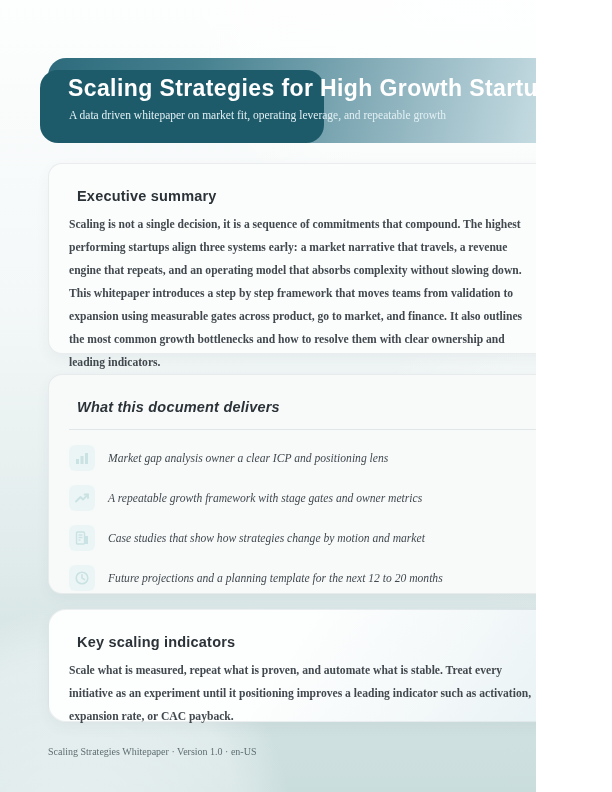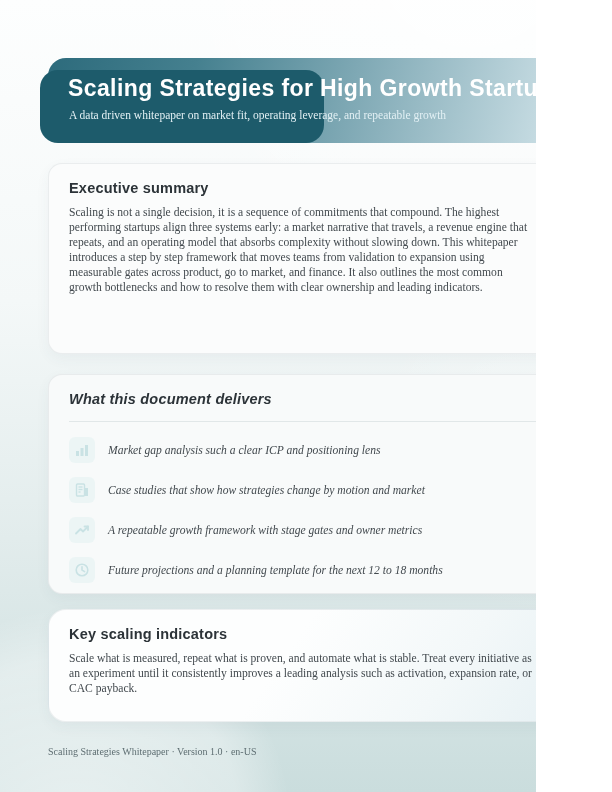--- a/index.html
+++ b/index.html
@@ -69,32 +69,33 @@
     left: 48px;
     width: 516px;
     box-sizing: border-box;
     border-radius: 14px;
     background: #fbfcfc;
     border: 1px solid rgba(120,140,145,0.13);
     box-shadow: 0 5px 14px rgba(50,85,95,0.05);
     padding: 16px 20px;
   }
   .card-heading {
-    margin: 0;
+    margin: 8px;
     font-size: 14.5px;
     font-weight: 700;
     letter-spacing: 0.2px;
     color: #2c3338;
   }
   .card-body {
     margin: 9px 12px 0 0;
     font-family: "Liberation Serif", serif;
     font-size: 11.6px;
-    line-height: 15px;
+    line-height: 23px;
     color: #42494e;
+    font-weight: bold;
   }
 
   .card-exec   { top: 163px; height: 191px; }
   .card-deliv  { top: 374px; height: 220px; background: #f8fafa; font-style: italic; }
   .card-key    {
     top: 609px;
     height: 113px;
     width: 519px;
     border-radius: 18px;
     background: linear-gradient(125deg, #fdfefe 45%, #f3f8f9 75%, #e7f1f4 100%);
@@ -161,59 +162,59 @@
     <div class="deliv-list">
 
       <div class="deliv-row">
         <span class="deliv-icon">
           <svg width="16" height="16" viewBox="0 0 16 16" fill="none" stroke="#c9e2e4" stroke-width="1.6">
             <rect x="2" y="9" width="3" height="5" fill="#c9e2e4" stroke="none"></rect>
             <rect x="6.5" y="6" width="3" height="8" fill="#c9e2e4" stroke="none"></rect>
             <rect x="11" y="3" width="3" height="11" fill="#c9e2e4" stroke="none"></rect>
           </svg>
         </span>
-        <span class="deliv-label">Market gap analysis such a clear ICP and positioning lens</span>
+        <span class="deliv-label">Market gap analysis owner a clear ICP and positioning lens</span>
+      </div>
+
+      <div class="deliv-row">
+        <span class="deliv-icon">
+          <svg width="16" height="16" viewBox="0 0 16 16" fill="none" stroke="#c9e2e4" stroke-width="1.8" stroke-linecap="round" stroke-linejoin="round">
+            <polyline points="2,11.5 6.5,7 9,9.5 14,4.5"></polyline>
+            <polyline points="10.5,4.5 14,4.5 14,8"></polyline>
+          </svg>
+        </span>
+        <span class="deliv-label">A repeatable growth framework with stage gates and owner metrics</span>
       </div>
 
       <div class="deliv-row">
         <span class="deliv-icon">
           <svg width="16" height="16" viewBox="0 0 16 16" fill="none" stroke="#c9e2e4" stroke-width="1.4">
             <rect x="2.5" y="2" width="8" height="12" rx="1"></rect>
             <line x1="4.5" y1="5" x2="8.5" y2="5"></line>
             <line x1="4.5" y1="7.5" x2="8.5" y2="7.5"></line>
             <line x1="4.5" y1="10" x2="6.5" y2="10"></line>
             <rect x="11" y="6" width="3" height="8" fill="#c9e2e4" stroke="none"></rect>
           </svg>
         </span>
         <span class="deliv-label">Case studies that show how strategies change by motion and market</span>
       </div>
 
       <div class="deliv-row">
         <span class="deliv-icon">
-          <svg width="16" height="16" viewBox="0 0 16 16" fill="none" stroke="#c9e2e4" stroke-width="1.8" stroke-linecap="round" stroke-linejoin="round">
-            <polyline points="2,11.5 6.5,7 9,9.5 14,4.5"></polyline>
-            <polyline points="10.5,4.5 14,4.5 14,8"></polyline>
-          </svg>
-        </span>
-        <span class="deliv-label">A repeatable growth framework with stage gates and owner metrics</span>
-      </div>
-
-      <div class="deliv-row">
-        <span class="deliv-icon">
           <svg width="16" height="16" viewBox="0 0 16 16" fill="none" stroke="#c9e2e4" stroke-width="1.6" stroke-linecap="round">
             <circle cx="8" cy="8" r="5.8"></circle>
             <polyline points="8,4.8 8,8 10.6,9.6"></polyline>
           </svg>
         </span>
-        <span class="deliv-label">Future projections and a planning template for the next 12 to 18 months</span>
+        <span class="deliv-label">Future projections and a planning template for the next 12 to 20 months</span>
       </div>
 
     </div>
   </section>
 
   <section class="card card-key">
     <h2 class="card-heading">Key scaling indicators</h2>
-    <p class="card-body">Scale what is measured, repeat what is proven, and automate what is stable. Treat every initiative as an experiment until it consistently improves a leading analysis such as activation, expansion rate, or CAC payback.</p>
+    <p class="card-body">Scale what is measured, repeat what is proven, and automate what is stable. Treat every initiative as an experiment until it positioning improves a leading indicator such as activation, expansion rate, or CAC payback.</p>
   </section>
 
   <div class="footer">Scaling Strategies Whitepaper · Version 1.0 · en-US</div>
 
 </div>
 
 </body></html>

